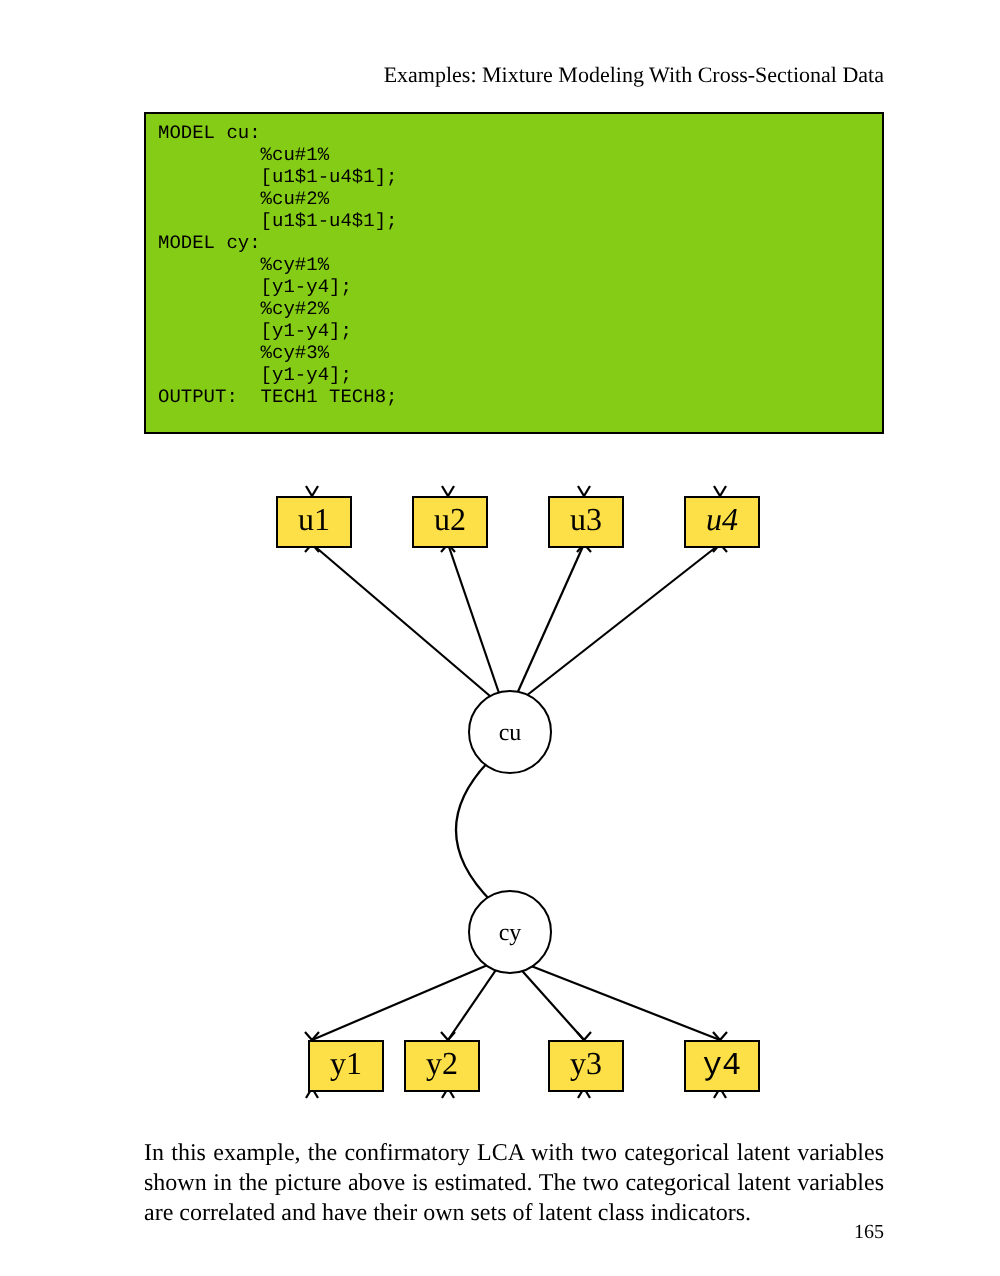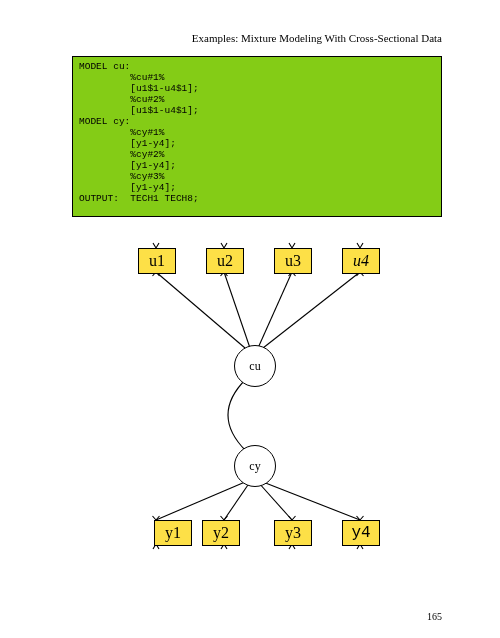--- a/index.html
+++ b/index.html
@@ -167,15 +167,16 @@
         <span>y2</span>
       </div>
     <div class="node-box" style="left:162px; top:285px;">
         <span>y3</span>
       </div>
     <div class="node-box" style="left:230px; top:285px;font-family:Liberation Mono, monospace;">
         <span>y4</span>
       </div>
   </div>
 
+  <div class="body-text">In this example, the confirmatory LCA with two categorical latent variables shown in the picture above is estimated.  The two categorical latent variables are correlated and have their own sets of latent class indicators.</div>
 
   <div class="page-num">165</div>
 </div>
 
 </body></html>

